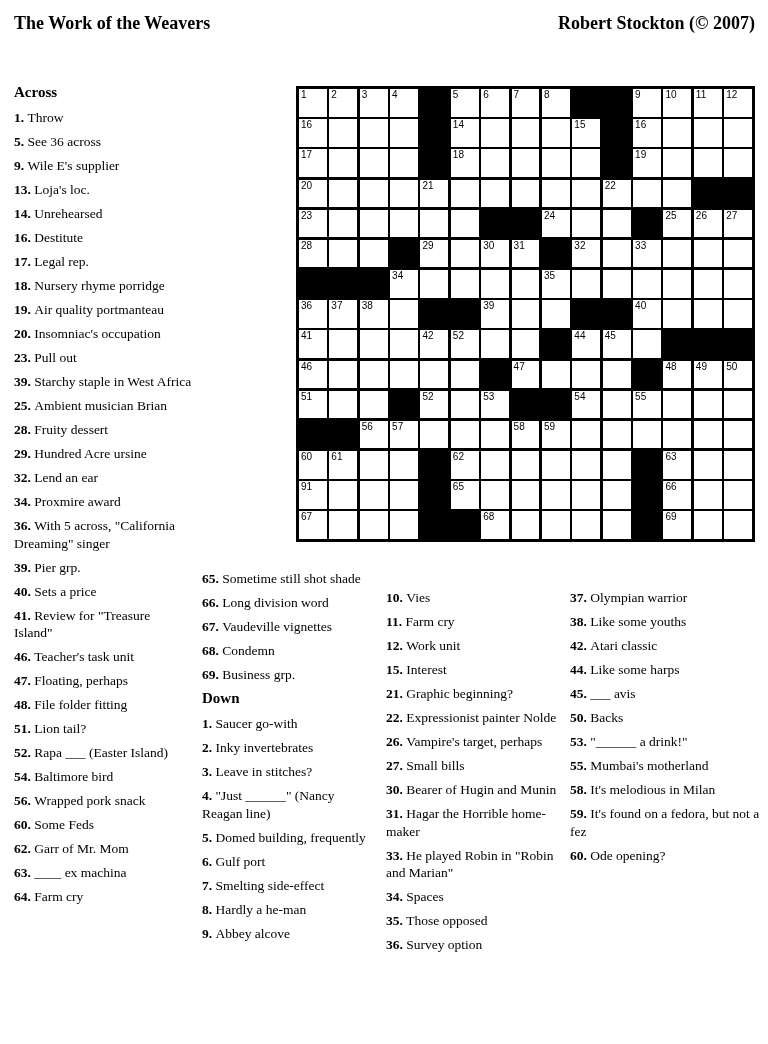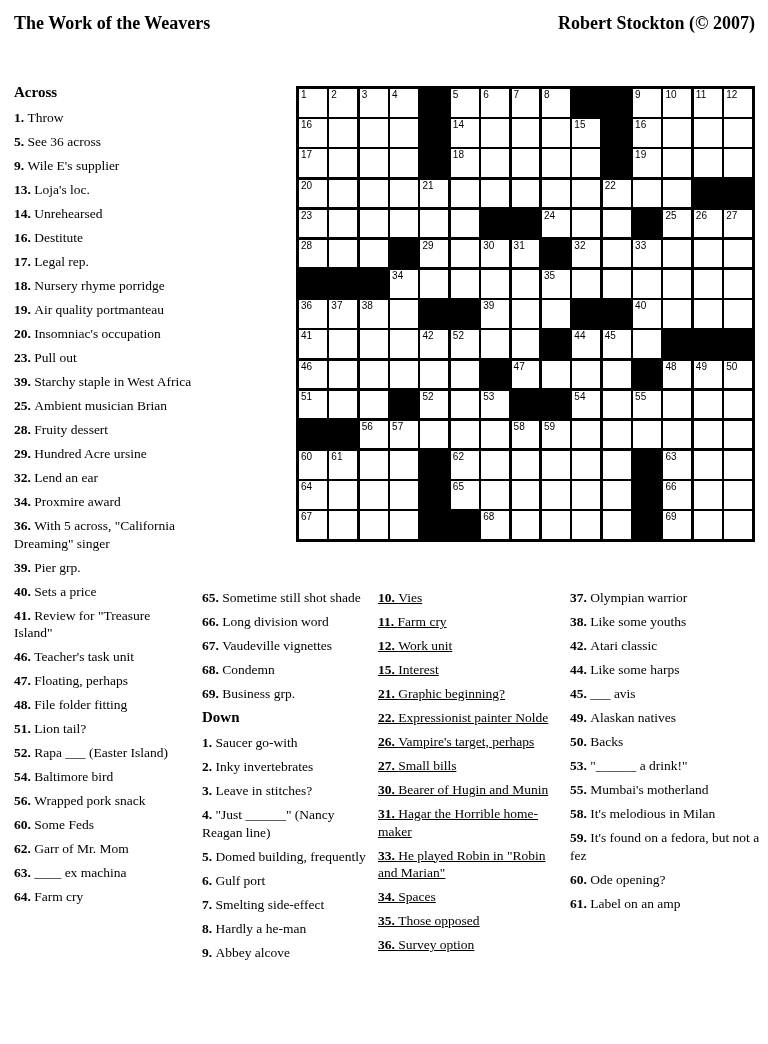--- a/index.html
+++ b/index.html
@@ -28,22 +28,22 @@
   }
   .cell { background:#ffffff; position:relative; }
   .cell.black { background:#000000; }
   .cnum {
     position:absolute; top:0px; left:2px;
     font-family:"Liberation Sans", sans-serif;
     font-size:10px; line-height:1.15; color:#000;
   }
   .clues { position:absolute; }
   #col1 { left:14px;  top:84px;  width:178px; }
-  #col2 { left:202px; top:589px; width:174px; }
-  #col3 { left:378px; top:589px; width:176px;text-decoration:underline; }
+  #col2 { left:202px; top:570px; width:174px; }
+  #col3 { left:386px; top:589px; width:176px; }
   #col4 { left:570px; top:589px; width:192px; }
   .clue {
     font-size:13.5px; line-height:17.5px;
     margin-bottom:6.5px;
   }
   .clue b { font-weight:bold; }
   .clue-heading {
     font-size:15px; font-weight:bold;
     margin-bottom:8px;
   }
@@ -372,21 +372,21 @@
       <div class="cell"></div>
       <div class="cell"></div>
       <div class="cell"></div>
       <div class="cell black"></div>
       <div class="cell">
         <span class="cnum">63</span>
       </div>
       <div class="cell"></div>
       <div class="cell"></div>
       <div class="cell">
-        <span class="cnum">64</span>
+        <span class="cnum">91</span>
       </div>
       <div class="cell"></div>
       <div class="cell"></div>
       <div class="cell"></div>
       <div class="cell black"></div>
       <div class="cell">
         <span class="cnum">65</span>
       </div>
       <div class="cell"></div>
       <div class="cell"></div>
@@ -489,22 +489,20 @@
       <div class="clue"><b>34. </b>Spaces</div>
       <div class="clue"><b>35. </b>Those opposed</div>
       <div class="clue"><b>36. </b>Survey option</div>
     </div>
   <div class="clues" id="col4">
       <div class="clue"><b>37. </b>Olympian warrior</div>
       <div class="clue"><b>38. </b>Like some youths</div>
       <div class="clue"><b>42. </b>Atari classic</div>
       <div class="clue"><b>44. </b>Like some harps</div>
       <div class="clue"><b>45. </b>___ avis</div>
-      <div class="clue"><b>49. </b>Alaskan natives</div>
       <div class="clue"><b>50. </b>Backs</div>
       <div class="clue"><b>53. </b>"______ a drink!"</div>
       <div class="clue"><b>55. </b>Mumbai's motherland</div>
       <div class="clue"><b>58. </b>It's melodious in Milan</div>
       <div class="clue"><b>59. </b>It's found on a fedora, but not a fez</div>
       <div class="clue"><b>60. </b>Ode opening?</div>
-      <div class="clue"><b>61. </b>Label on an amp</div>
     </div>
 </div>
 
 </body></html>

